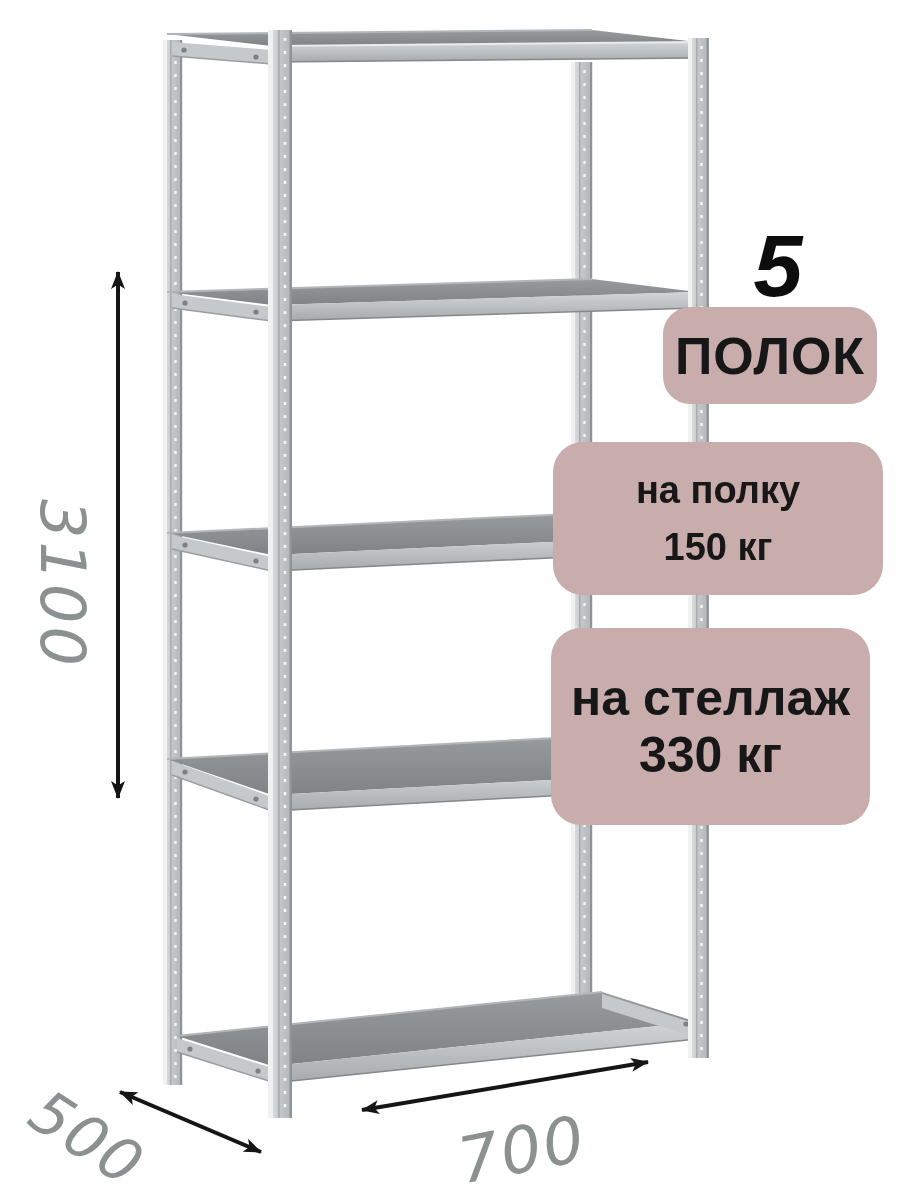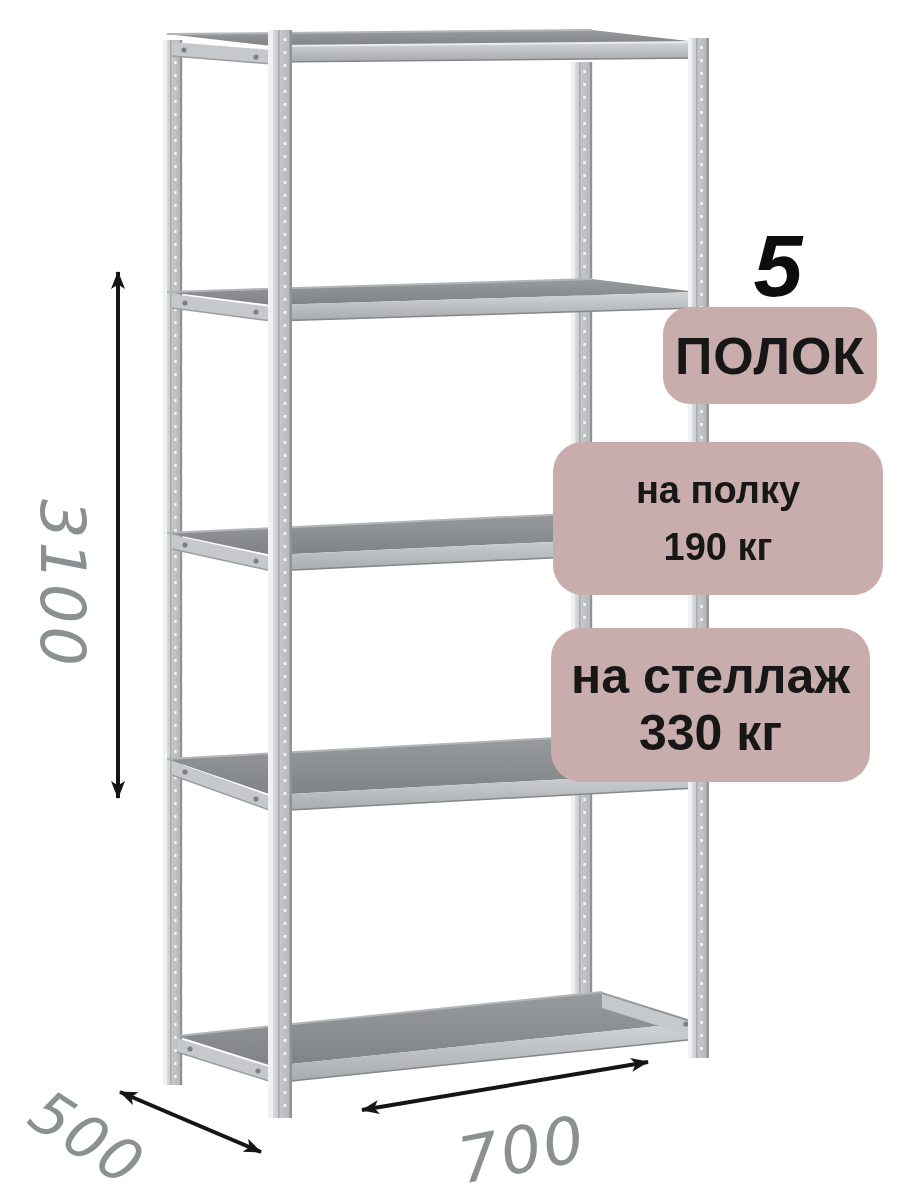--- a/index.html
+++ b/index.html
@@ -60,21 +60,21 @@
     left:663px;top:307px;width:214px;height:97px;
     border-radius:27px;
     font-size:52px;letter-spacing:1px;
   }
   .badge-shelf-load{
     left:553px;top:442px;width:330px;height:153px;
     border-radius:30px;
     font-size:38px;line-height:57px;
   }
   .badge-rack-load{
-    left:551px;top:628px;width:319px;height:154px;
+    left:551px;top:628px;width:319px;height:197px;
     border-radius:30px;
     font-size:50px;line-height:57px;
   }
 </style>
 </head>
 <body>
 
 <div class="canvas">
 
   <svg width="900" height="1200" viewBox="0 0 900 1200">
@@ -200,21 +200,21 @@
   <div class="dim dim-width">700</div>
   <div class="dim dim-depth">500</div>
 
   <div class="big-number">5</div>
   <div class="badge badge-count">
     <span>ПОЛОК</span>
   </div>
 
   <div class="badge badge-shelf-load">
     <span>на полку</span>
-    <span>190 кг</span>
+    <span>150 кг</span>
   </div>
 
   <div class="badge badge-rack-load">
     <span>на стеллаж</span>
     <span>330 кг</span>
   </div>
 
 </div>
 
 </body></html>

